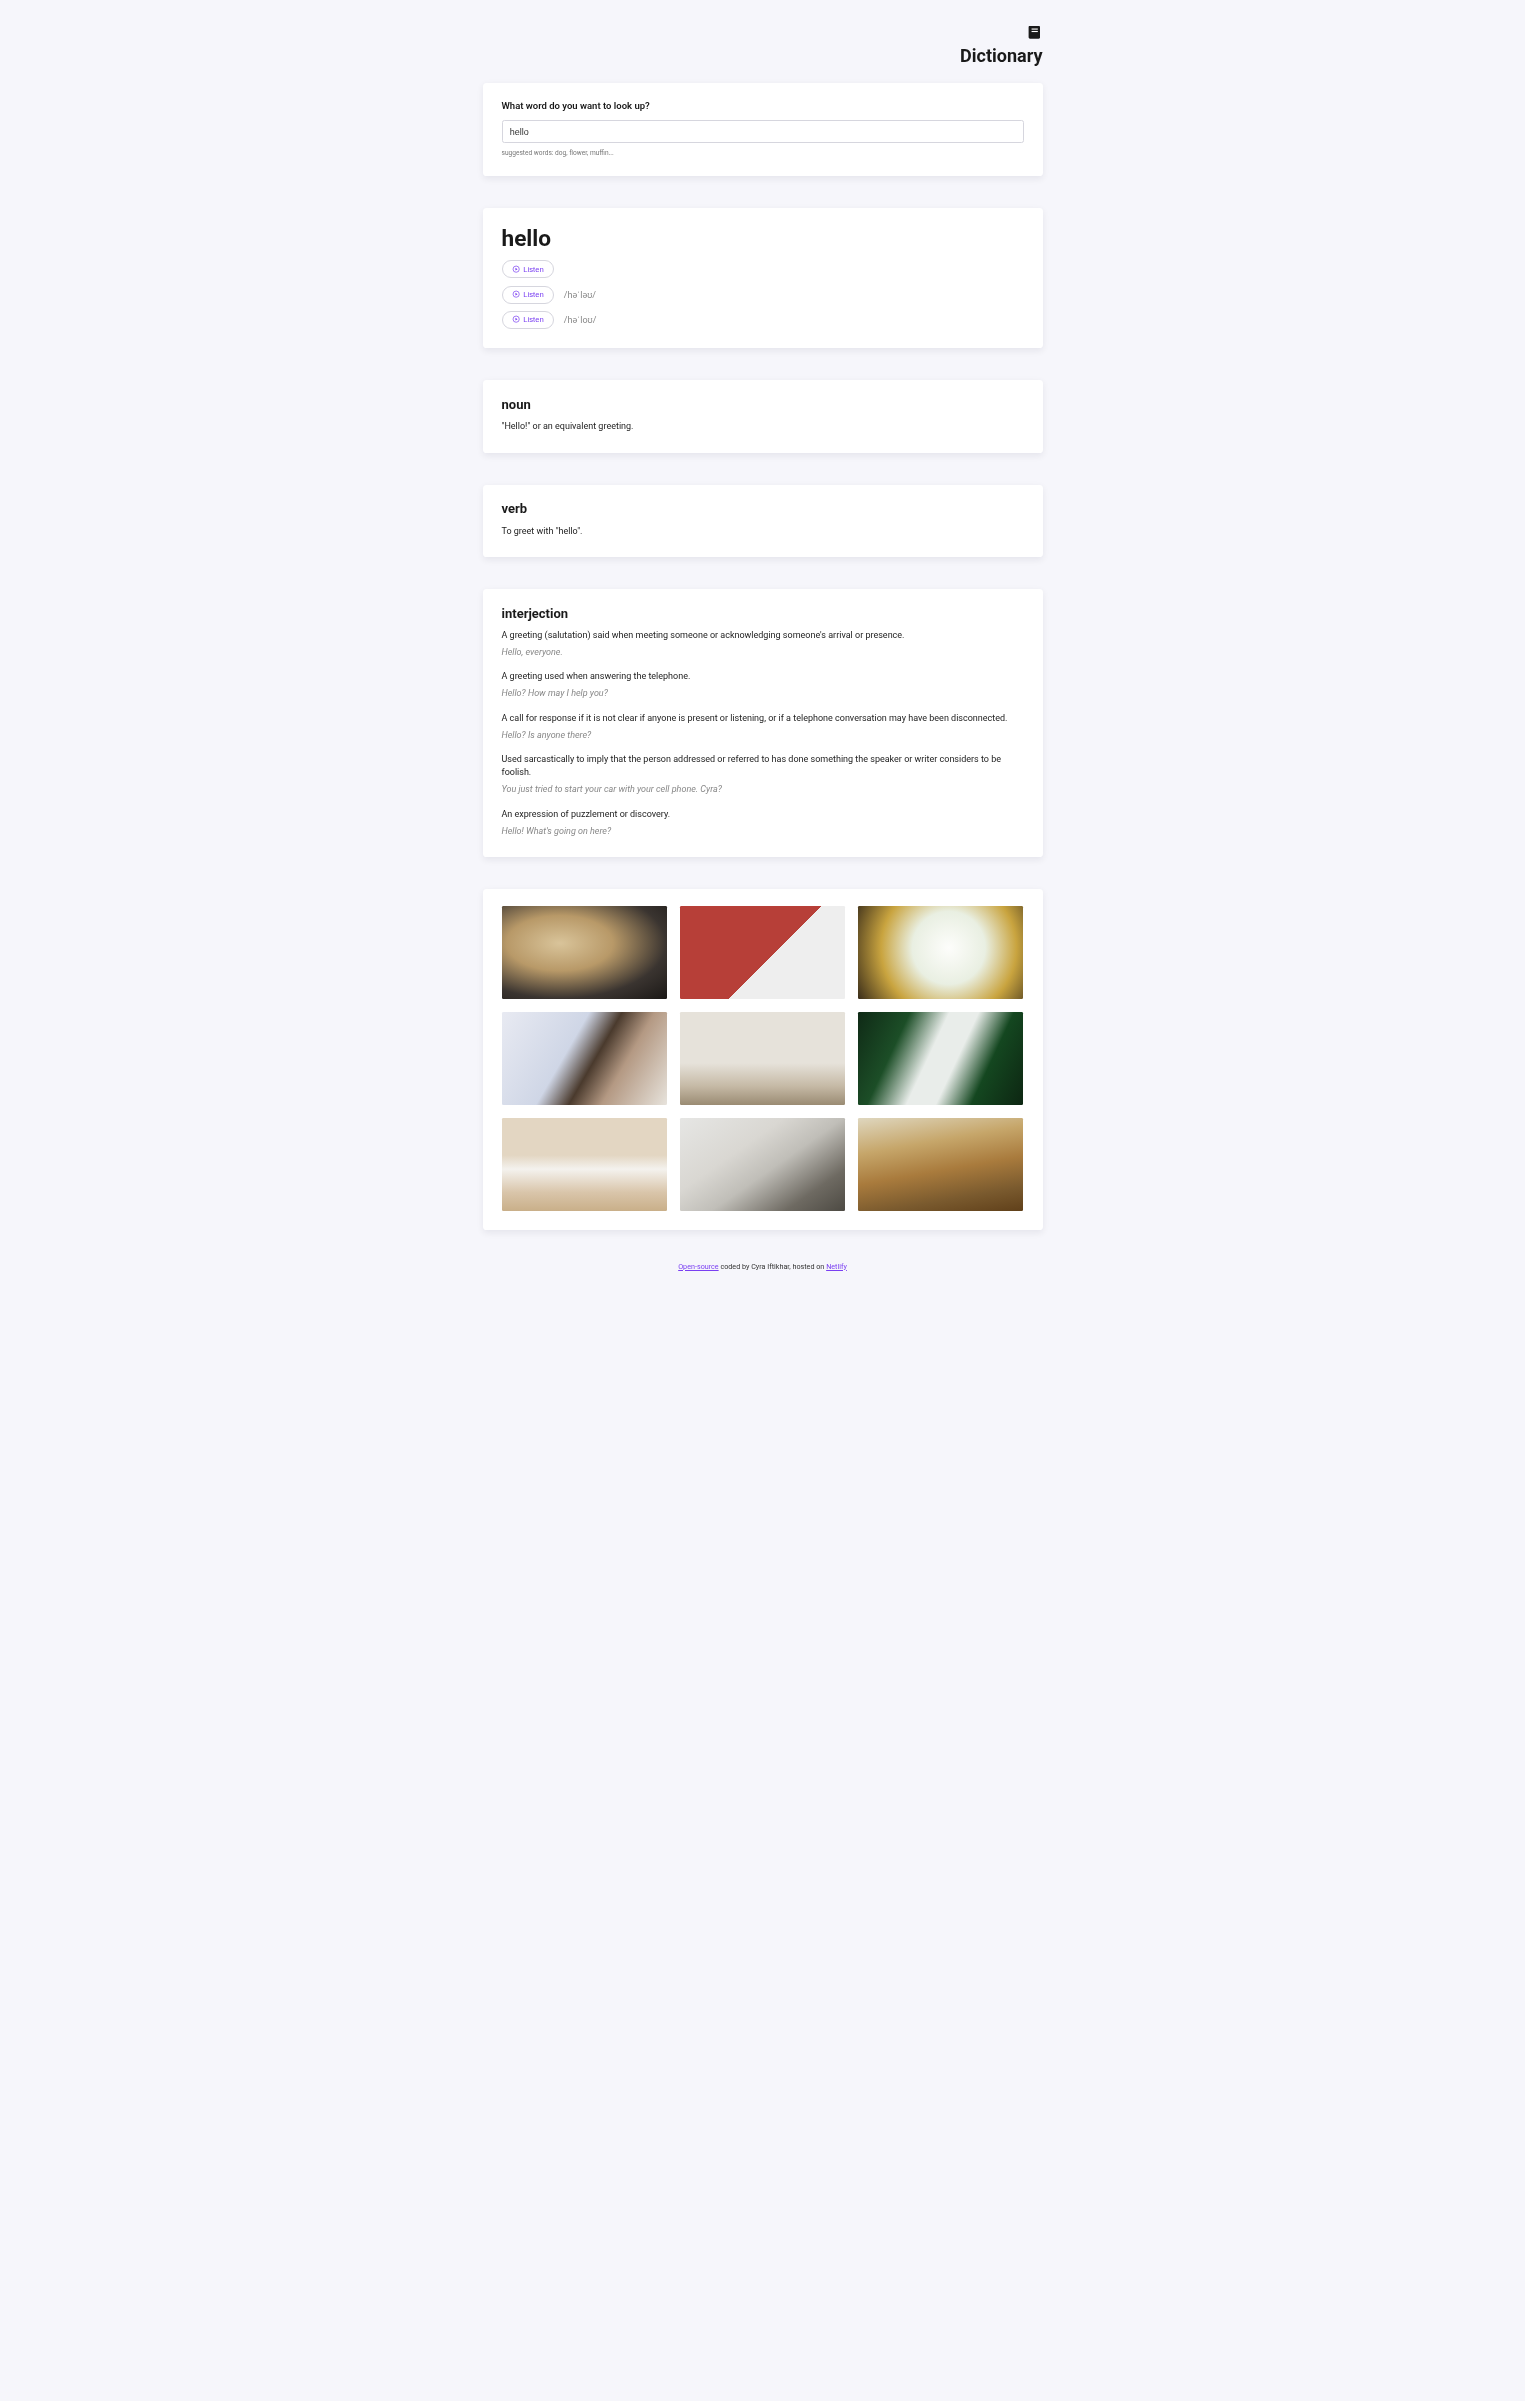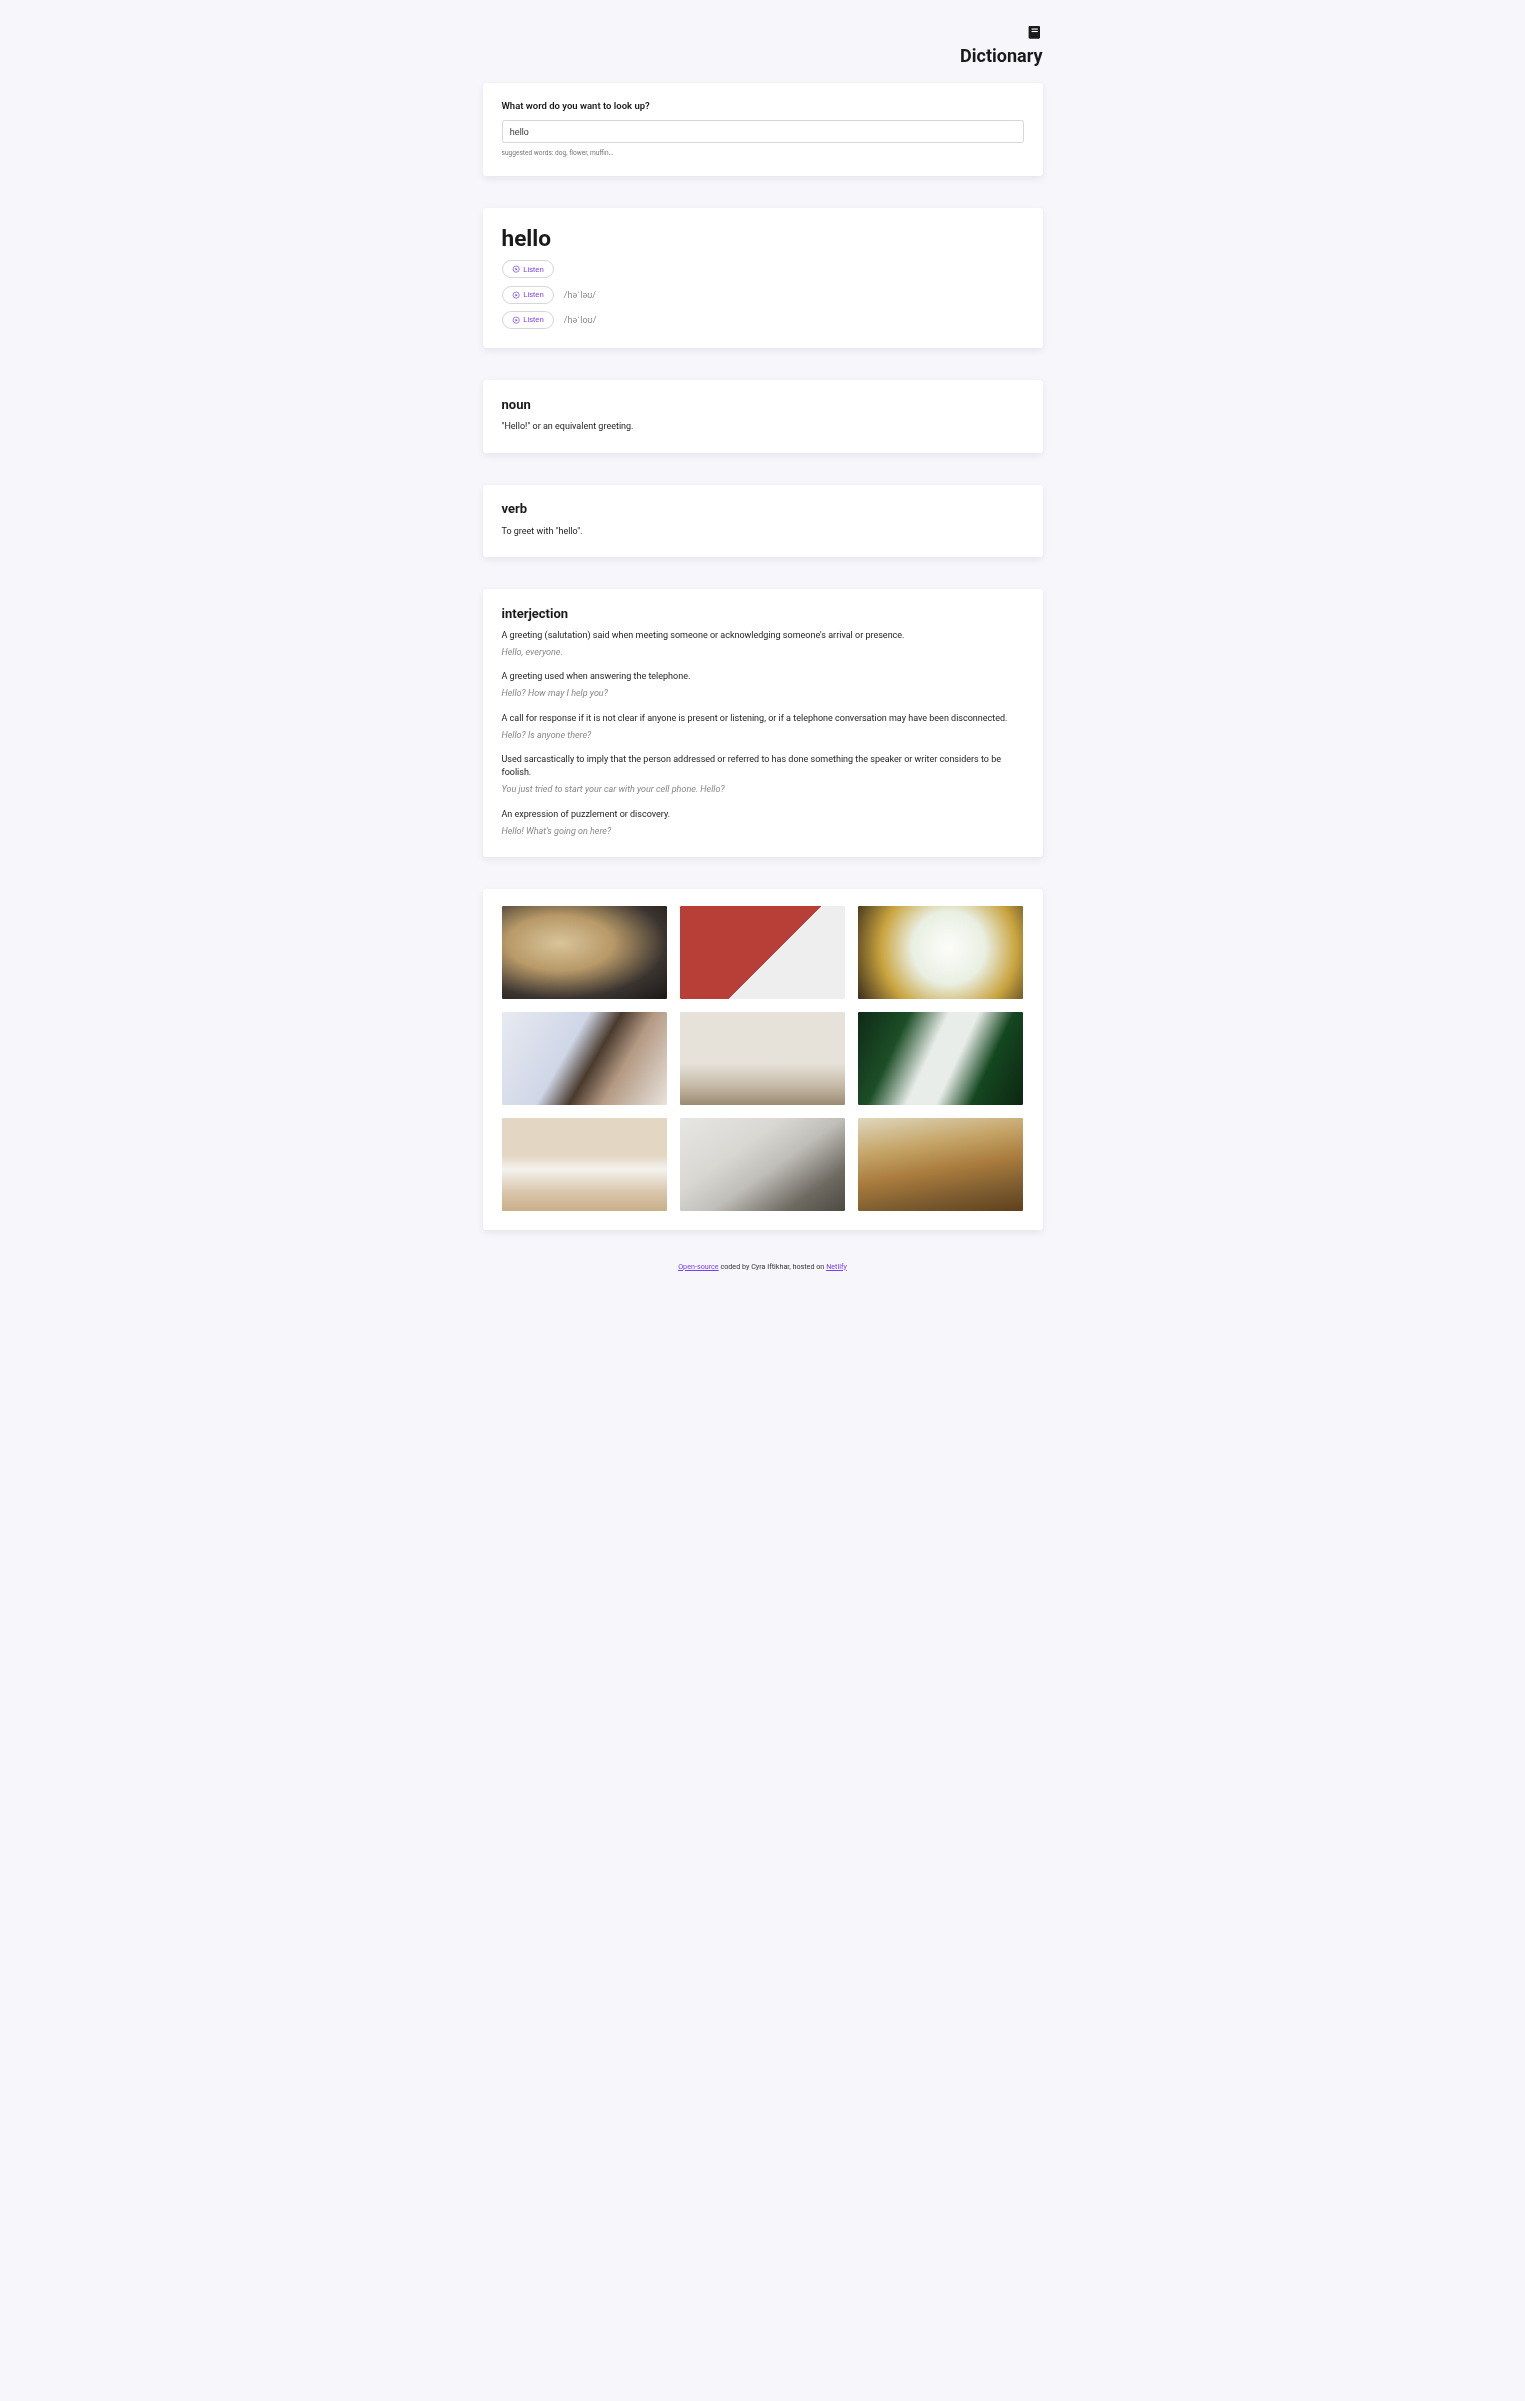--- a/index.html
+++ b/index.html
@@ -60,21 +60,21 @@
     margin-bottom: 8.3px;
   }
   .listen-row {
     display: flex;
     align-items: center;
     gap: 9.5px;
     margin-bottom: 7.2px;
   }
   .listen-btn {
     display: inline-flex;
-    align-items: flex-end;
+    align-items: flex-start;
     gap: 3px;
     border: 0.6px solid #d6d6de;
     background: #fff;
     color: #7a3ff2;
     font-size: 7.7px;
     font-weight: 500;
     padding: 3.6px 9.5px;
     border-radius: 595px;
     cursor: pointer;
   }
@@ -219,21 +219,21 @@
     <div class="def-block">
       <div class="definition">A greeting used when answering the telephone.</div>
       <div class="example">Hello? How may I help you?</div>
     </div>
     <div class="def-block">
       <div class="definition">A call for response if it is not clear if anyone is present or listening, or if a telephone conversation may have been disconnected.</div>
       <div class="example">Hello? Is anyone there?</div>
     </div>
     <div class="def-block">
       <div class="definition">Used sarcastically to imply that the person addressed or referred to has done something the speaker or writer considers to be foolish.</div>
-      <div class="example">You just tried to start your car with your cell phone. Hello?</div>
+      <div class="example">You just tried to start your car with your cell phone. Cyra?</div>
     </div>
     <div class="def-block">
       <div class="definition">An expression of puzzlement or discovery.</div>
       <div class="example" style="margin-bottom:0">Hello! What's going on here?</div>
     </div>
   </div>
 
   <div class="card">
     <div class="gallery">
       <div class="gallery-img img-1"></div>

